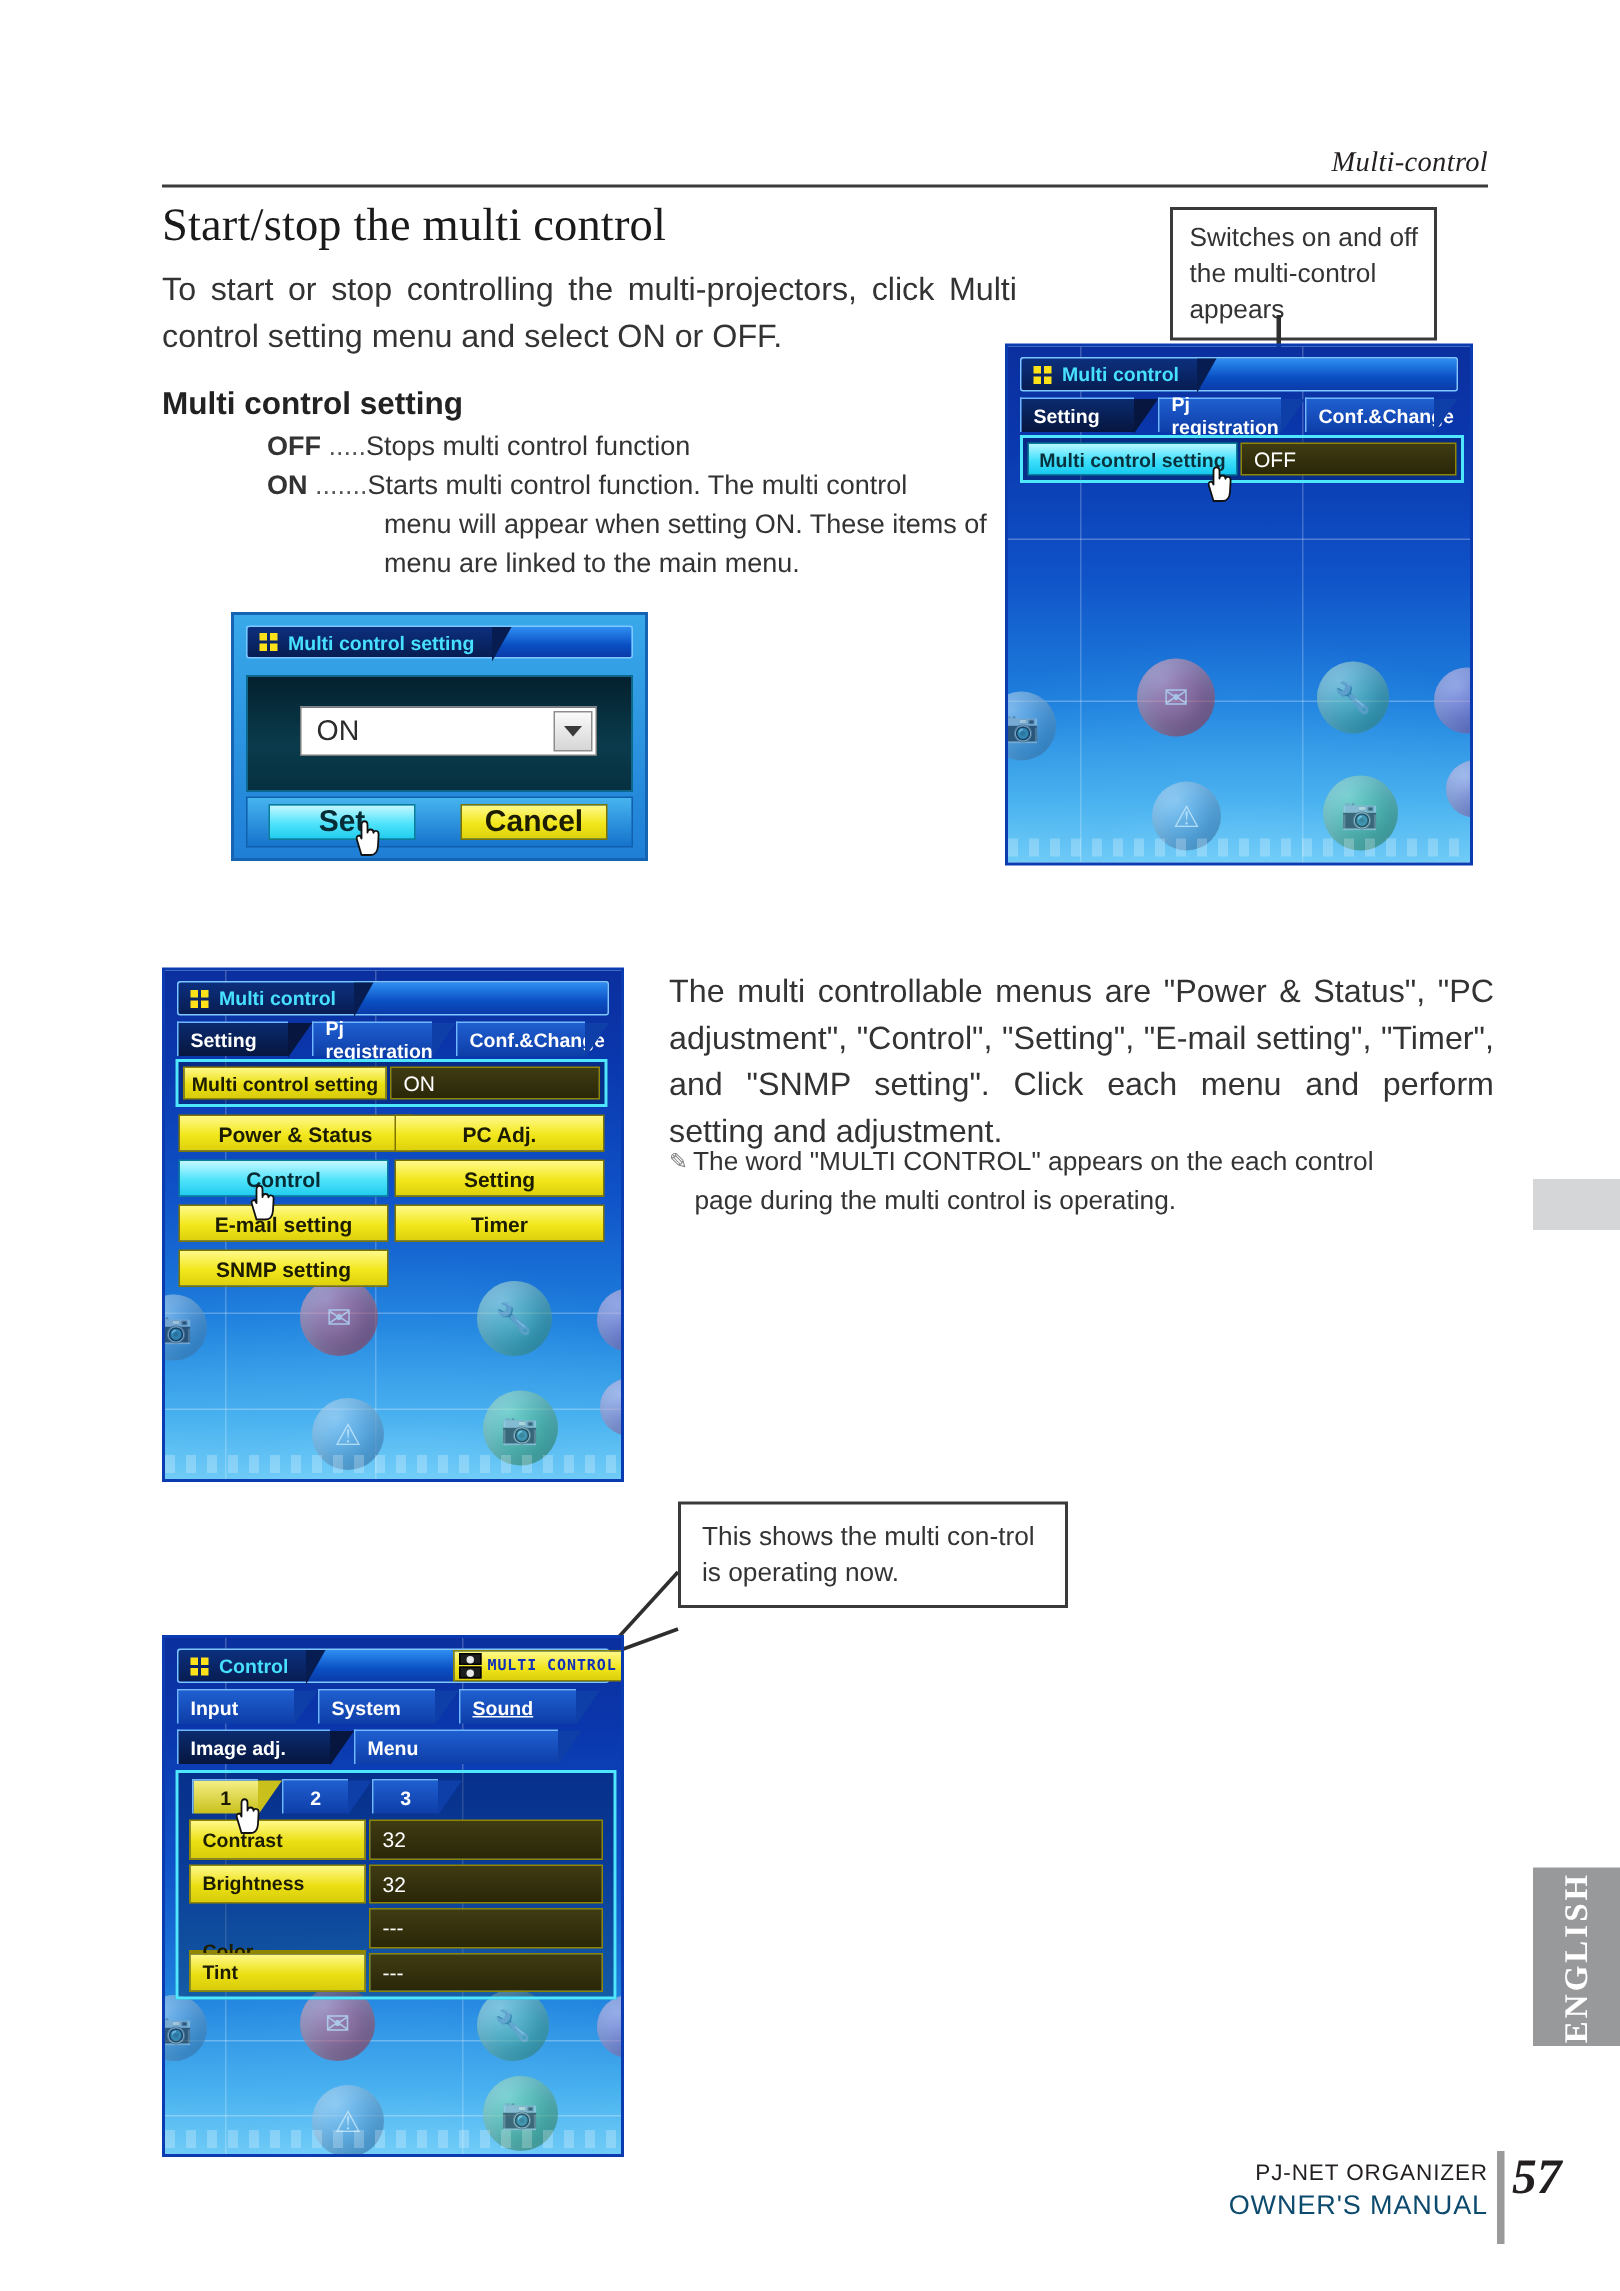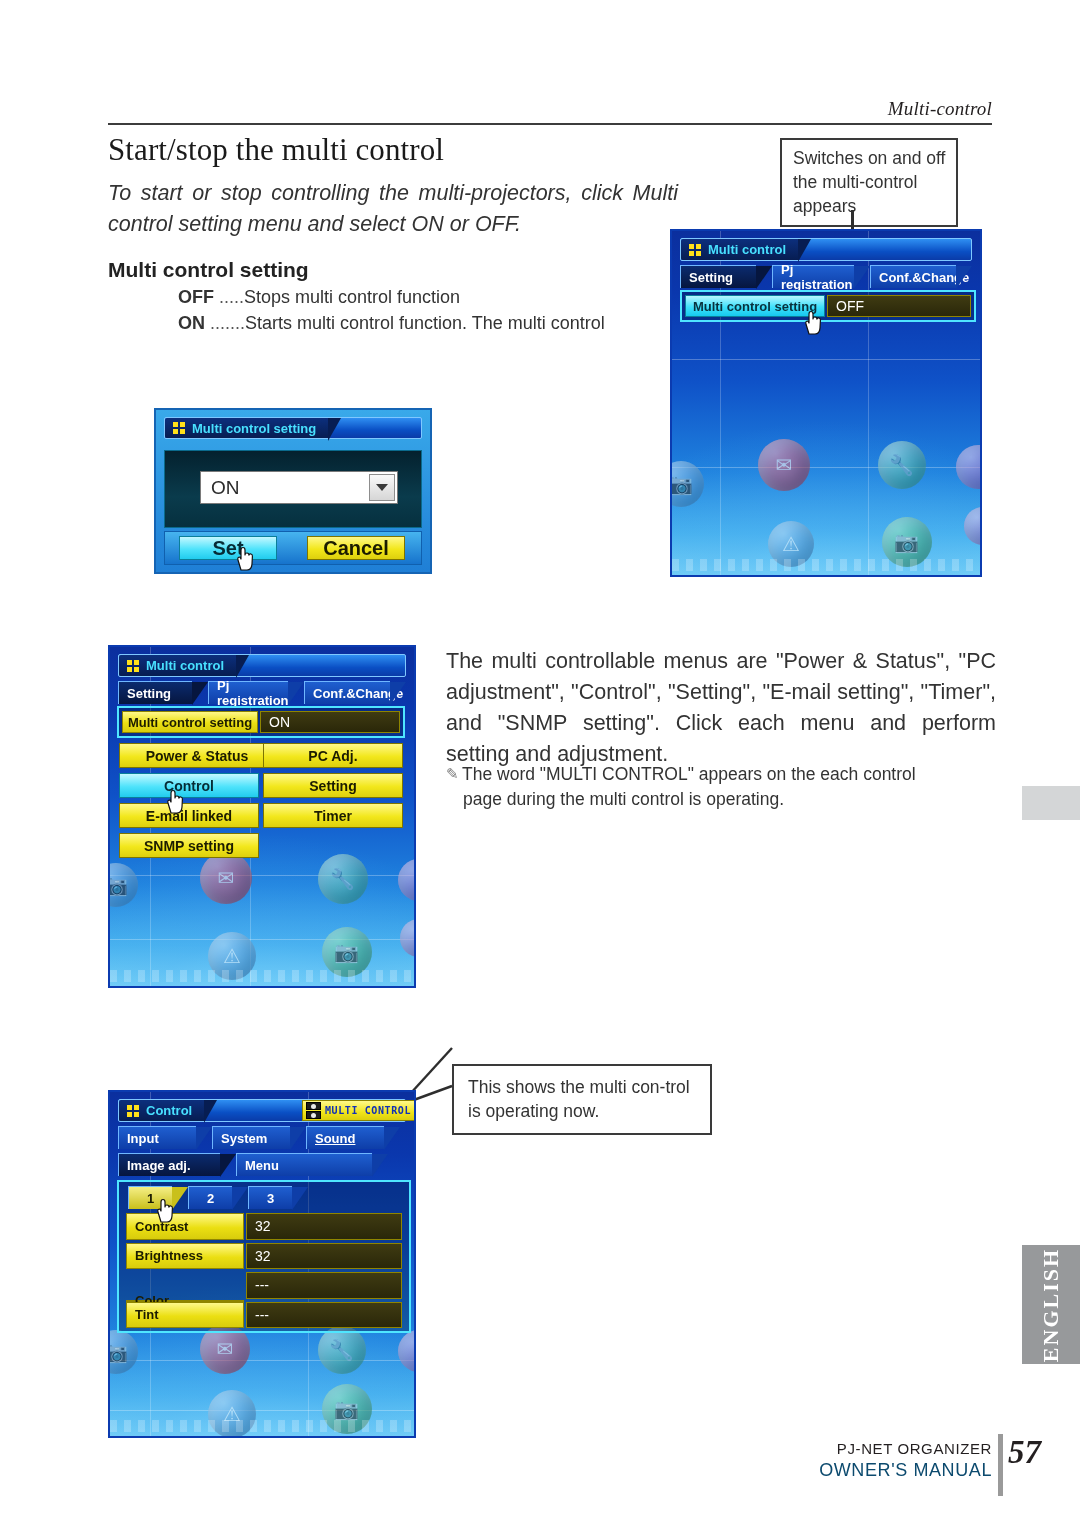--- a/index.html
+++ b/index.html
@@ -28,21 +28,21 @@
   
   .h1{
     position:absolute; left:108px; top:132px; width:620px;
     font-family:"Liberation Serif", serif;
     font-size:31px; font-weight:400; color:#1a1a1a;
     letter-spacing:.1px;
   }
   .lead{
     position:absolute; left:108px; top:178px; width:570px;
     font-size:21.5px; line-height:31px; color:#333;
-    text-align:justify; text-justify:inter-word;font-style:italic;
+    text-align:justify; text-justify:inter-word;
   }
   .h2{
     position:absolute; left:108px; top:258px;
     font-size:21px; font-weight:bold; color:#222;
   }
   .deflist{
     position:absolute; left:178px; top:284px; width:500px;
     font-size:18px; line-height:26px; color:#333;
   }
   .deflist .row{ display:flex; }
@@ -67,21 +67,21 @@
   .note .note-body{ display:inline; }
   .note .ind{ display:block; padding-left:17px; }
 
   
   .callout{
     position:absolute; border:2px solid #3a3a3a; background:#fff;
     font-size:17.5px; line-height:24px; color:#333;
     padding:6px 9px 7px 11px;
   }
   #callout-top{ left:780px; top:138px; width:178px; }
-  #callout-bottom{ left:452px; top:1064px; width:260px; padding:9px 10px 10px 14px; }
+  #callout-bottom{ left:452px; top:1001px; width:260px; padding:9px 10px 10px 14px; }
 
   .leader{ position:absolute; background:#2e2e2e; }
   #leader-top-v{ left:851px; top:210px; width:3px; height:96px; }
 
   .leader-svg{ position:absolute; left:0; top:0; overflow:visible; }
 
   
   .panel{
     position:absolute;
     background:
@@ -287,20 +287,21 @@
   <div class="row">
     <span class="term">OFF</span>
     <span class="dots"> .....</span>
     <span class="desc">Stops multi control function</span>
   </div>
   <div class="row">
     <span class="term">ON</span>
     <span class="dots"> .......</span>
     <span class="desc">Starts multi control function. The multi control</span>
   </div>
+  <div class="cont">menu will appear when setting ON. These items of menu are linked to the main menu.</div>
 </div>
 
 <div class="para">The multi controllable menus are "Power &amp; Status", "PC adjustment", "Control", "Setting", "E-mail setting", "Timer", and "SNMP setting". Click each menu and perform setting and adjustment.</div>
 <div class="note">
   <span class="pen">✎</span><span class="note-body">The word "MULTI CONTROL" appears on the each control</span>
   <span class="ind">page during the multi control is operating.</span>
 </div>
 
 <div class="callout" id="callout-top">Switches on and off the multi-control appears</div>
 <div class="leader" id="leader-top-v"></div>
@@ -431,21 +432,21 @@
     <div class="lbl-yellow" style="width:136px;">Multi control setting</div>
     <div class="val-dark" style="flex:1; margin-left:2px;">ON</div>
   </div>
 
   <div class="btn-yellow" style="position:absolute; left:9px; top:96px; width:156px; height:25px;">Power &amp; Status</div>
   <div class="btn-yellow" style="position:absolute; left:153px; top:96px; width:140px; height:25px;">PC Adj.</div>
 
   <div class="btn-cyan" style="position:absolute; left:9px; top:126px; width:140px; height:25px;">Control</div>
   <div class="btn-yellow" style="position:absolute; left:153px; top:126px; width:140px; height:25px;">Setting</div>
 
-  <div class="btn-yellow" style="position:absolute; left:9px; top:156px; width:140px; height:25px;">E-mail linked</div>
+  <div class="btn-yellow" style="position:absolute; left:9px; top:156px; width:140px; height:25px;">E-mail setting</div>
   <div class="btn-yellow" style="position:absolute; left:153px; top:156px; width:140px; height:25px;">Timer</div>
 
   <div class="btn-yellow" style="position:absolute; left:9px; top:186px; width:140px; height:25px;">SNMP setting</div>
 
   <svg class="hand" style="left:54px; top:142px;" viewBox="0 0 22 26">
     <path d="M7 24 L4 14 Q3 11 6 11 L7 13 L7 4 Q7 1.5 9 1.5 Q11 1.5 11 4 L11 9 Q11 7 13 7 Q15 7 15 9.2 Q15.4 7.6 17 8 Q18.6 8.4 18.4 10.4 L18 18 Q17.6 24 13 24 Z" fill="#ffffff" stroke="#111" stroke-width="1.2" stroke-linejoin="round"></path>
   </svg>
 </div>
 
 <div class="panel" id="panel-control" style="left:108px; top:1090px; width:308px; height:348px;">

